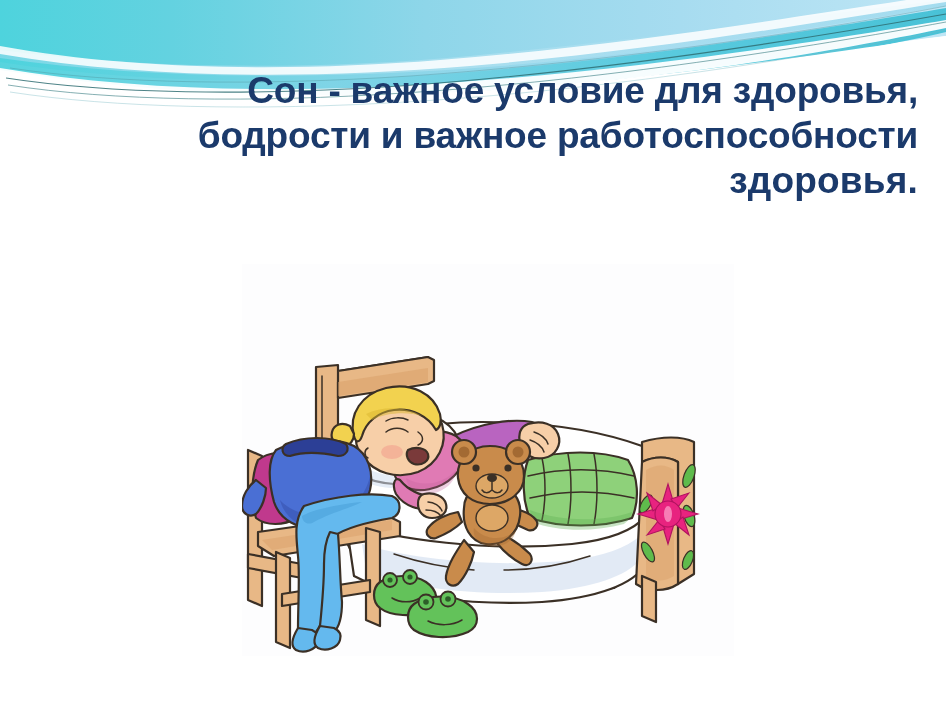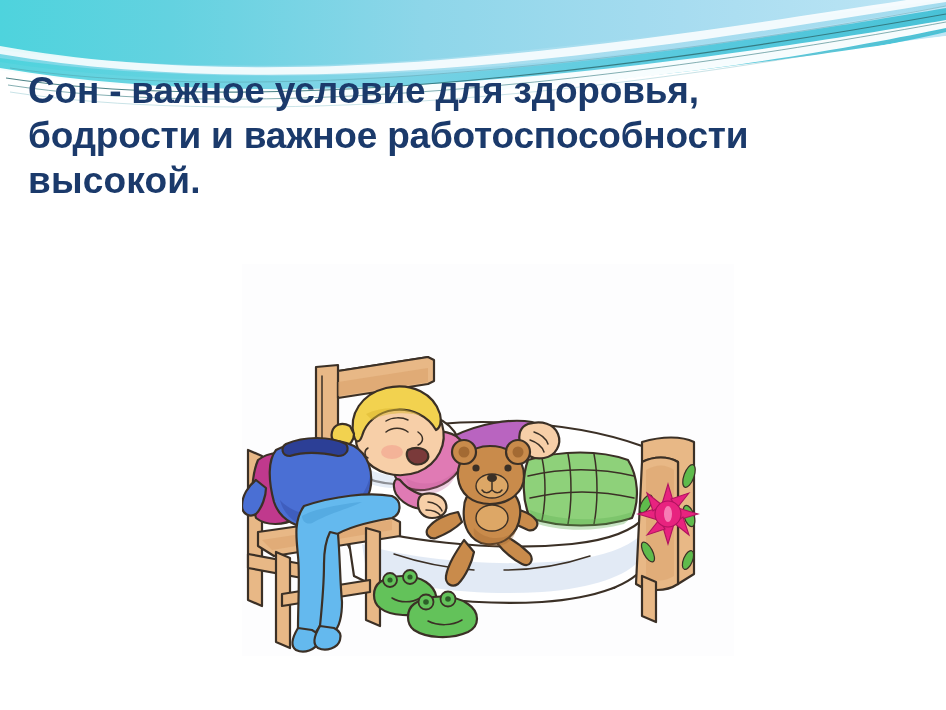--- a/index.html
+++ b/index.html
@@ -34,21 +34,21 @@
     width: 946px;
     height: 115px;
   }
 
   
   .title-block {
     position: absolute;
     left: 28px;
     top: 68px;
     width: 890px;
-    text-align: left;
+    text-align: right;
     z-index: 5;
   }
   .title-line {
     font-family: "Liberation Sans", sans-serif;
     font-weight: bold;
     font-size: 37px;
     line-height: 45px;
     color: #1b3a6b;
     letter-spacing: -0.2px;
     white-space: nowrap;
@@ -114,21 +114,21 @@
       <path d="M946,14 C800,40 600,72 400,86 C250,96 110,94 6,78" fill="none" stroke="#2f6d72" stroke-width="1.1" opacity="0.85"></path>
       <path d="M946,22 C804,48 604,80 404,93 C254,103 112,101 8,85" fill="none" stroke="#3d7f85" stroke-width="0.9" opacity="0.7"></path>
       <path d="M946,6 C810,32 610,62 410,76 C258,86 116,84 10,68" fill="none" stroke="#4d8f96" stroke-width="0.7" opacity="0.55"></path>
       <path d="M946,30 C806,58 606,90 406,102 C256,111 114,108 10,92" fill="none" stroke="#79b9c2" stroke-width="0.8" opacity="0.5"></path>
     </svg>
   </div>
 
   <div class="title-block">
     <div class="title-line l1">Сон - важное условие для здоровья,</div>
     <div class="title-line l2">бодрости и важное работоспособности</div>
-    <div class="title-line l3">высокой.</div>
+    <div class="title-line l3">здоровья.</div>
   </div>
 
   <div class="illustration">
     <svg viewBox="0 0 492 392" xmlns="http://www.w3.org/2000/svg">
       <defs>
         <style>
           .ol  { stroke:#3b3026; stroke-width:2.2; stroke-linejoin:round; stroke-linecap:round; }
           .olt { stroke:#3b3026; stroke-width:1.5; stroke-linejoin:round; stroke-linecap:round; fill:none; }
           .shd { stroke:none; }
         </style>

